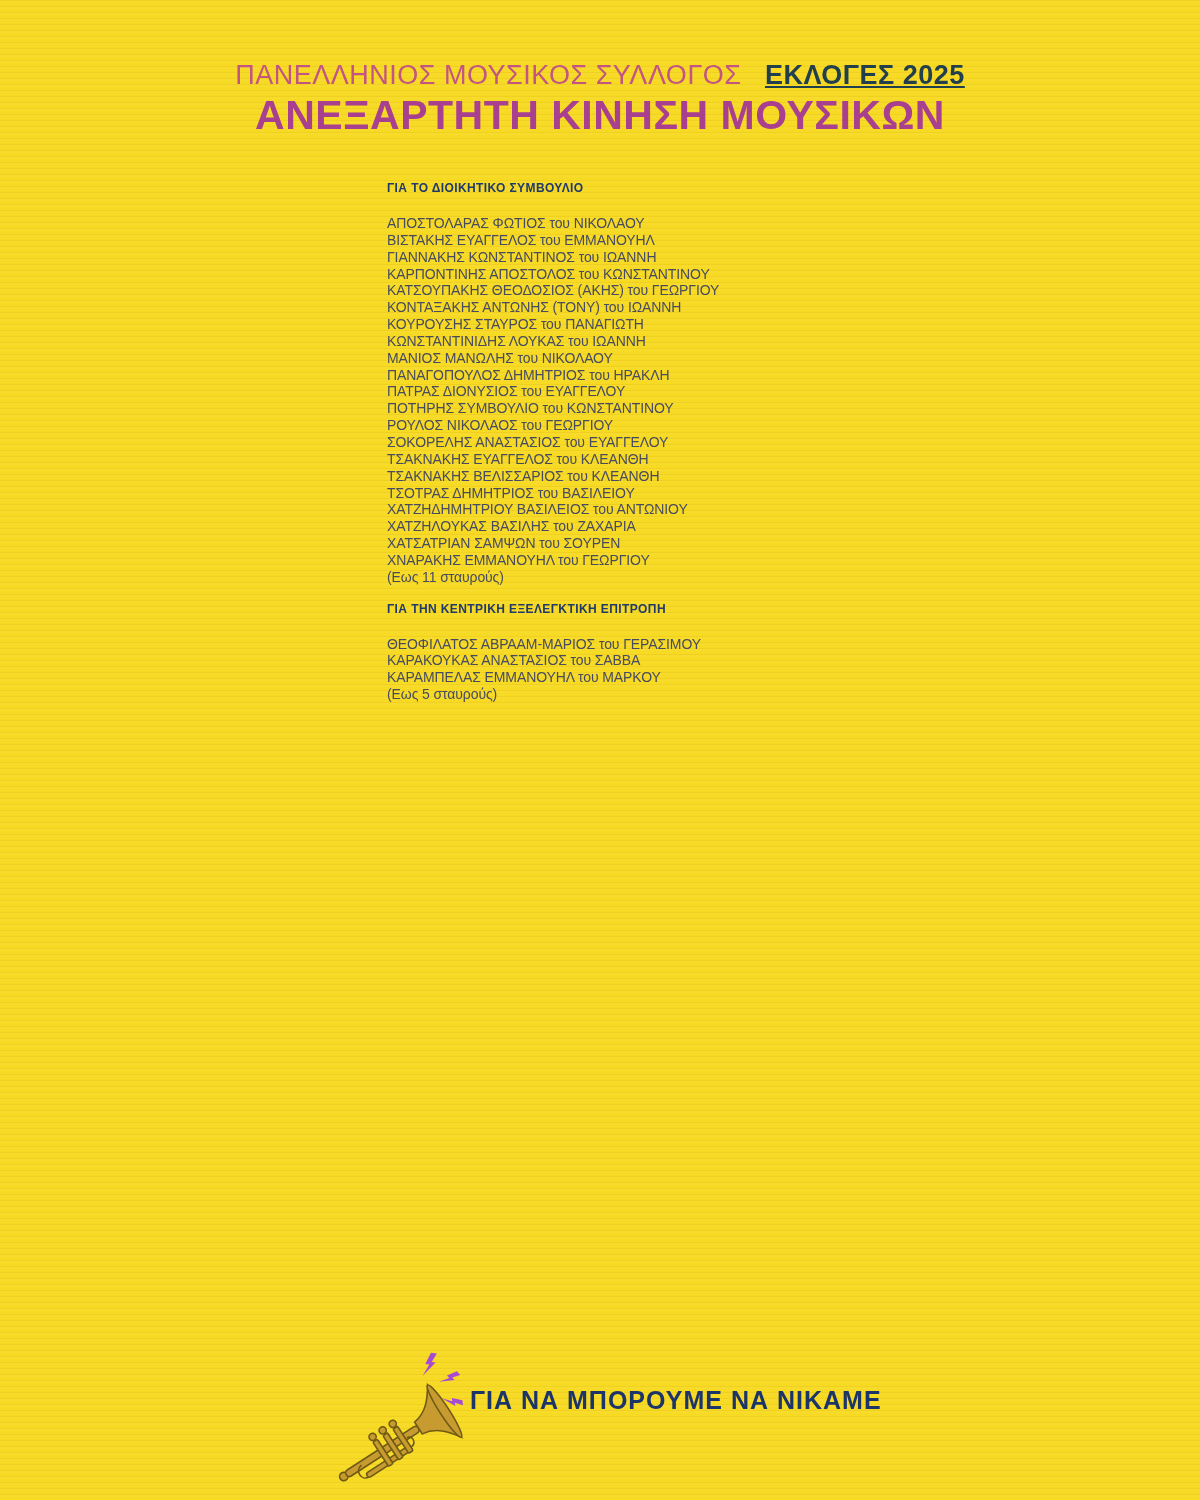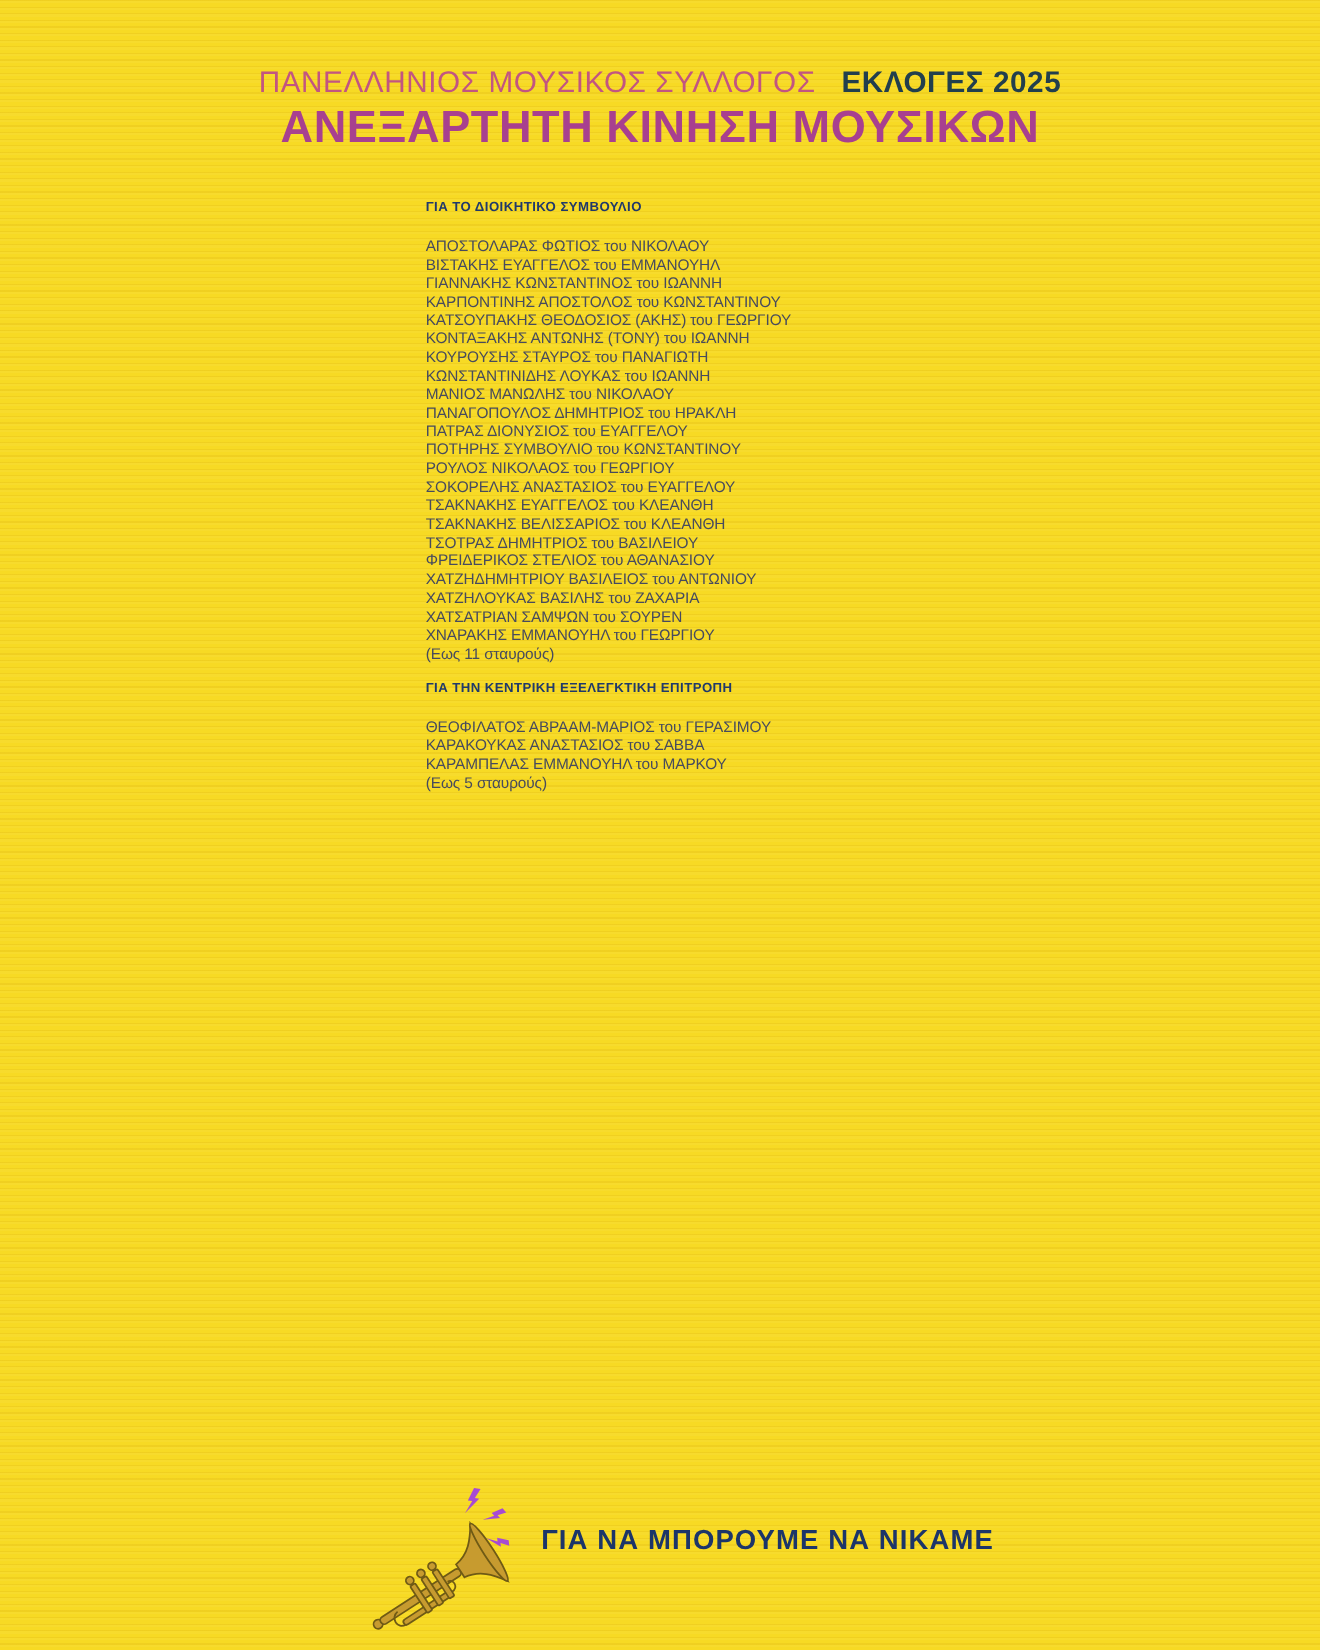--- a/index.html
+++ b/index.html
@@ -15,21 +15,21 @@
         rgba(178,118,0,0.10) 0px, rgba(178,118,0,0.10) 1px,
         rgba(255,255,255,0.04) 1px, rgba(255,255,255,0.04) 3px,
         rgba(0,0,0,0) 3px, rgba(0,0,0,0) 6px);
     font-family:"Liberation Sans","DejaVu Sans",sans-serif;
   }
   .header-line {
     position:absolute; top:60px; left:0; width:100%;
     text-align:center; font-size:27px; line-height:30px; white-space:nowrap;
   }
   .org-name { color:#c25581; font-weight:400; letter-spacing:0.5px; }
-  .election { color:#223f4d; font-weight:700; margin-left:16px; letter-spacing:0.5px; }
+  .election { color:#223f4d; font-weight:700; margin-left:16px; letter-spacing:0.5px;text-decoration:underline; }
   .main-title {
     position:absolute; top:93px; left:0; width:100%;
     text-align:center; font-size:41px; line-height:44px;
     font-weight:700; color:#a8408f; letter-spacing:0.5px; white-space:nowrap;
   }
   .content {
     position:absolute; left:387px; top:180px; width:620px;
     color:#474b5e;
   }
   .section-heading {
@@ -37,21 +37,21 @@
     color:#20396b; letter-spacing:0.4px; margin-bottom:19px;
   }
   .candidate-list { font-size:14px; line-height:16.85px; letter-spacing:-0.1px; }
   .note { font-size:14px; line-height:16.85px; letter-spacing:-0.1px; }
   .committee-block { margin-top:15px; }
   .footer-art { position:absolute; left:330px; top:1350px; width:158px; height:136px; }
   .slogan {
     position:absolute; left:470px; top:1386px; white-space:nowrap;
   }
   .slogan-line1 { font-size:25px; line-height:29px; font-weight:700; color:#d84b8c; }
-  .slogan-line2 { font-size:25px; line-height:29px; font-weight:700; color:#1c3569; letter-spacing:1px;margin-left:22px; }
+  .slogan-line2 { font-size:25px; line-height:29px; font-weight:700; color:#1c3569; letter-spacing:1px; }
 </style>
 </head>
 <body>
 
 <div class="page">
 
   <div class="header-line">
     <span class="org-name">ΠΑΝΕΛΛΗΝΙΟΣ ΜΟΥΣΙΚΟΣ ΣΥΛΛΟΓΟΣ</span>
     <span class="election">ΕΚΛΟΓΕΣ 2025</span>
   </div>
@@ -73,21 +73,20 @@
         <div class="candidate">ΚΩΝΣΤΑΝΤΙΝΙΔΗΣ ΛΟΥΚΑΣ του ΙΩΑΝΝΗ</div>
         <div class="candidate">ΜΑΝΙΟΣ ΜΑΝΩΛΗΣ του ΝΙΚΟΛΑΟΥ</div>
         <div class="candidate">ΠΑΝΑΓΟΠΟΥΛΟΣ ΔΗΜΗΤΡΙΟΣ του ΗΡΑΚΛΗ</div>
         <div class="candidate">ΠΑΤΡΑΣ ΔΙΟΝΥΣΙΟΣ του ΕΥΑΓΓΕΛΟΥ</div>
         <div class="candidate">ΠΟΤΗΡΗΣ ΣΥΜΒΟΥΛΙΟ του ΚΩΝΣΤΑΝΤΙΝΟΥ</div>
         <div class="candidate">ΡΟΥΛΟΣ ΝΙΚΟΛΑΟΣ του ΓΕΩΡΓΙΟΥ</div>
         <div class="candidate">ΣΟΚΟΡΕΛΗΣ ΑΝΑΣΤΑΣΙΟΣ του ΕΥΑΓΓΕΛΟΥ</div>
         <div class="candidate">ΤΣΑΚΝΑΚΗΣ ΕΥΑΓΓΕΛΟΣ του ΚΛΕΑΝΘΗ</div>
         <div class="candidate">ΤΣΑΚΝΑΚΗΣ ΒΕΛΙΣΣΑΡΙΟΣ του ΚΛΕΑΝΘΗ</div>
         <div class="candidate">ΤΣΟΤΡΑΣ ΔΗΜΗΤΡΙΟΣ του ΒΑΣΙΛΕΙΟΥ</div>
-        <div class="candidate">ΦΡΕΙΔΕΡΙΚΟΣ ΣΤΕΛΙΟΣ του ΑΘΑΝΑΣΙΟΥ</div>
         <div class="candidate">ΧΑΤΖΗΔΗΜΗΤΡΙΟΥ ΒΑΣΙΛΕΙΟΣ του ΑΝΤΩΝΙΟΥ</div>
         <div class="candidate">ΧΑΤΖΗΛΟΥΚΑΣ ΒΑΣΙΛΗΣ του ΖΑΧΑΡΙΑ</div>
         <div class="candidate">ΧΑΤΣΑΤΡΙΑΝ ΣΑΜΨΩΝ του ΣΟΥΡΕΝ</div>
         <div class="candidate">ΧΝΑΡΑΚΗΣ ΕΜΜΑΝΟΥΗΛ του ΓΕΩΡΓΙΟΥ</div>
       </div>
       <div class="note">(Εως 11 σταυρούς)</div>
     </div>
 
     <div class="committee-block">
       <div class="section-heading">ΓΙΑ ΤΗΝ ΚΕΝΤΡΙΚΗ ΕΞΕΛΕΓΚΤΙΚΗ ΕΠΙΤΡΟΠΗ</div>

